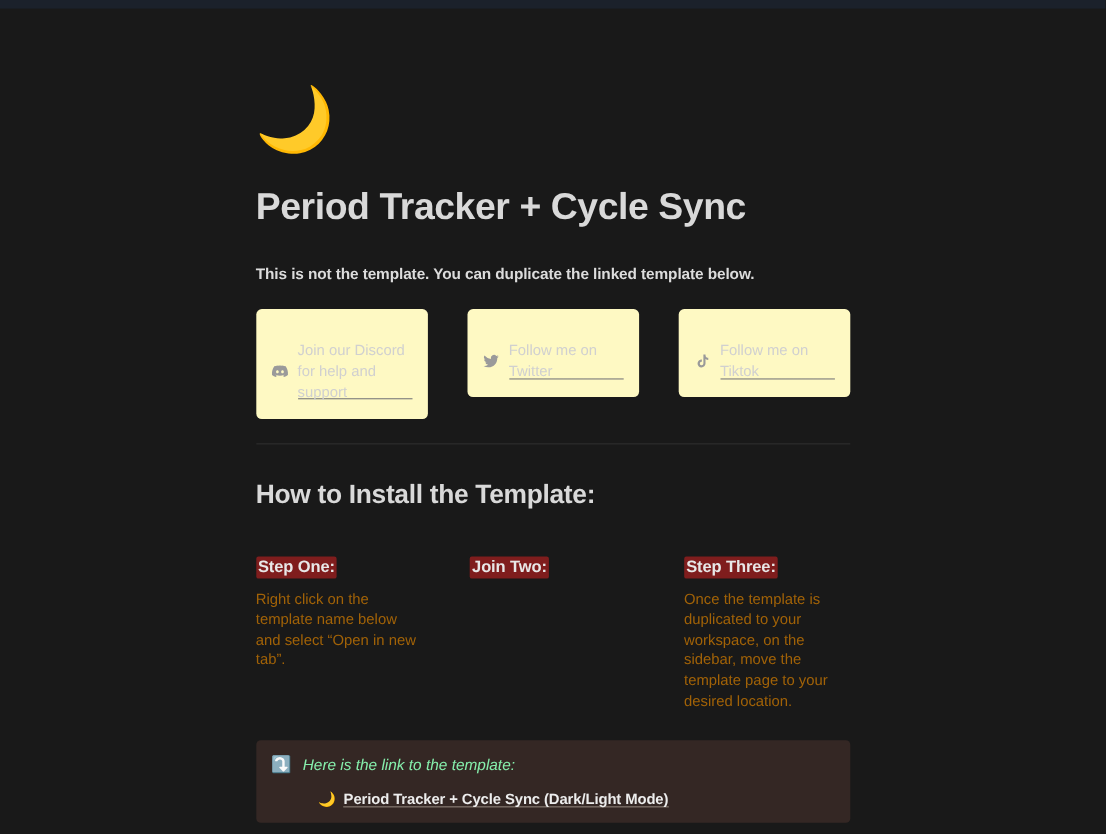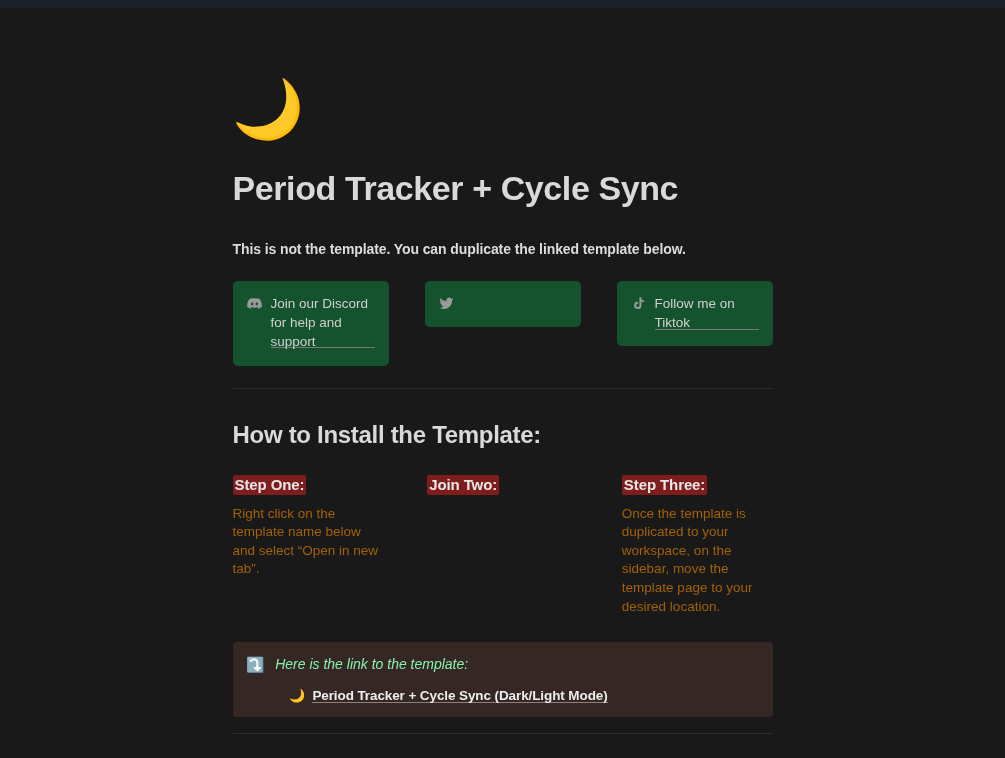--- a/index.html
+++ b/index.html
@@ -90,26 +90,26 @@
   }
 
   
   .cards {
     display: flex;
     align-items: flex-start;
     gap: 36px;
     margin-bottom: 22px;
   }
   .card {
-    background: #14532d;
+    background: #fef9c3;
     border-radius: 5px;
-    padding: 13px 14px 14px 14px;
+    padding: 28px 14px 14px 14px;
     display: flex;
     gap: 9px;
-    align-items: flex-start;
+    align-items: center;
   }
   .card.c1 { width: 157px; }
   .card.c2 { width: 157px; }
   .card.c3 { width: 157px; }
 
   .card-icon {
     flex: 0 0 auto;
     width: 15px;
     height: 17px;
     margin-top: 2px;
@@ -138,21 +138,21 @@
   }
   .divider.d1 { margin: 16px 0 0 0; }
 
   
   .section-heading {
     font-size: 24px;
     font-weight: 700;
     color: #d9d9d9;
     letter-spacing: -0.3px;
     margin-top: 32px;
-    margin-bottom: 26px;
+    margin-bottom: 42px;
   }
 
   
   .steps {
     display: flex;
     gap: 44px;
   }
   .step { width: 151px; }
 
   .step-label {
@@ -252,20 +252,21 @@
         </span>
         <a class="card-link">Join our Discord for help and support</a>
       </div>
 
       <div class="card c2">
         <span class="card-icon">
           <svg viewBox="0 0 24 24" aria-hidden="true">
             <path fill="#9a9a9a" d="M23 4.9c-.8.4-1.7.6-2.6.8a4.5 4.5 0 0 0 2-2.5c-.9.5-1.9.9-2.9 1.1a4.5 4.5 0 0 0-7.8 4.1A12.9 12.9 0 0 1 2.3 3.6a4.5 4.5 0 0 0 1.4 6.1c-.7 0-1.4-.2-2-.6a4.5 4.5 0 0 0 3.6 4.5c-.6.2-1.3.2-2 .1a4.5 4.5 0 0 0 4.2 3.1A9.1 9.1 0 0 1 1 18.7a12.8 12.8 0 0 0 7 2c8.3 0 12.9-7 12.9-13v-.6c.9-.6 1.6-1.4 2.1-2.2Z"></path>
           </svg>
         </span>
+        <a class="card-link">Follow me on Twitter</a>
       </div>
 
       <div class="card c3">
         <span class="card-icon">
           <svg viewBox="0 0 24 24" aria-hidden="true">
             <path fill="#9a9a9a" d="M16.6 2h-3.1v13.1a2.6 2.6 0 1 1-2.2-2.6v-3.2a5.8 5.8 0 1 0 5.3 5.8V8.7a7 7 0 0 0 4 1.3V6.8a4 4 0 0 1-4-4.1V2Z"></path>
           </svg>
         </span>
         <a class="card-link">Follow me on Tiktok</a>
       </div>

